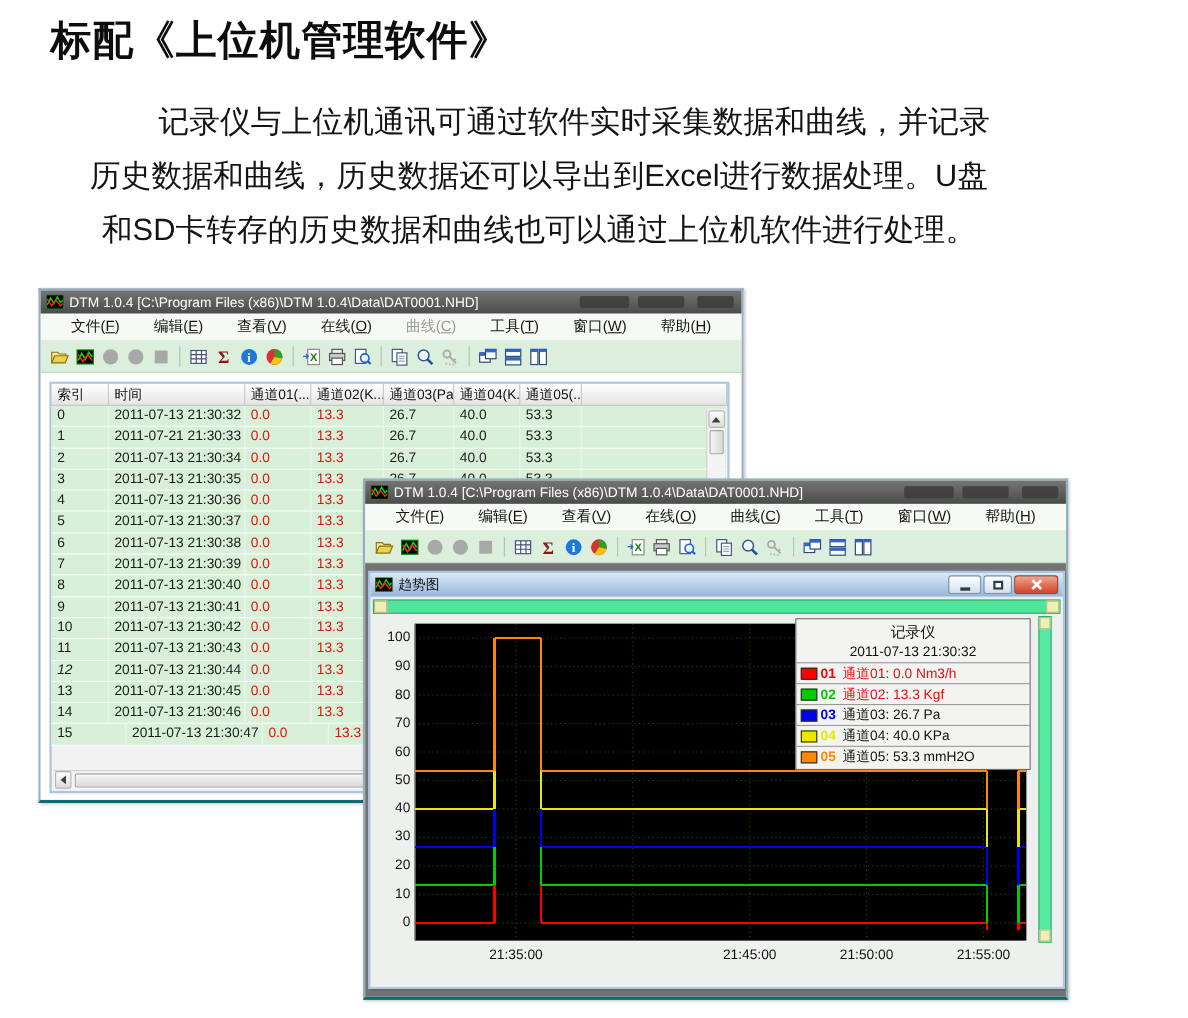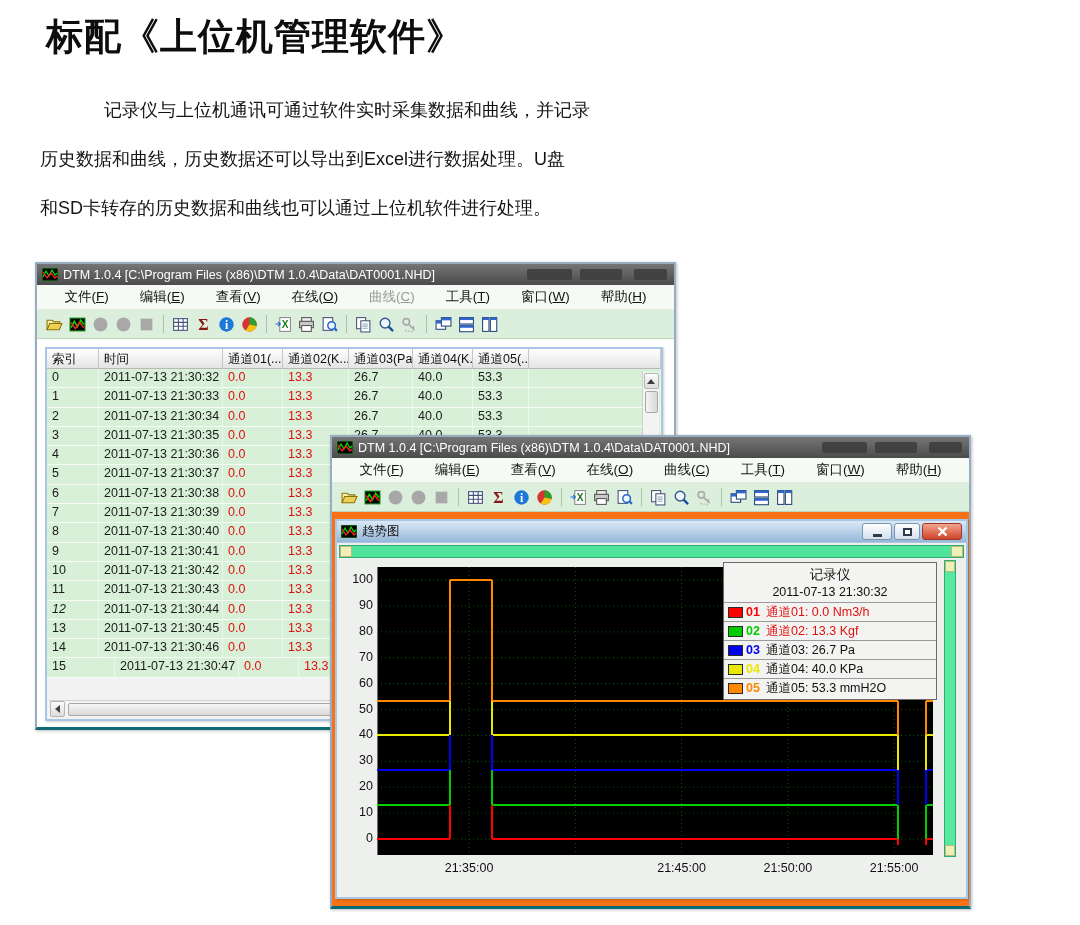--- a/index.html
+++ b/index.html
@@ -1,21 +1,21 @@
 <!DOCTYPE html>
 <html><head>
 <meta charset="utf-8">
 <style>
   * { margin:0; padding:0; box-sizing:border-box; }
   html,body { width:1080px; height:925px; background:#ffffff; overflow:hidden;
               font-family:"Liberation Sans", sans-serif; }
 
   
   .page-heading { position:absolute; left:46px; top:12px; font-size:37px; font-weight:bold; color:#0d0d0d; letter-spacing:1px; }
-  .page-para { position:absolute; left:40px; top:86px; width:900px; font-size:18px; color:#141414; line-height:49px; }
+  .page-para { position:absolute; left:40px; top:86px; width:900px; font-size:28px; color:#141414; line-height:49px;text-align:center; }
   .page-para .line.indent { text-indent:64px; }
 
   
   .win { position:absolute; background:#fff; border:2px solid #96adc2; border-bottom:3px solid #0d6b75; box-shadow:1px 1px 3px rgba(0,0,0,.25); }
   .titlebar { height:21px; background:linear-gradient(#757575,#4b4b4b); display:flex; align-items:center; padding:0 5px; position:relative; }
   .titlebar .title { color:#fff; font-size:12.5px; margin-left:5px; white-space:nowrap; overflow:hidden; }
   .appicon { width:16px; height:13px; flex:0 0 auto; }
   .blob { position:absolute; top:5px; height:11px; background:#3c3c3c; border-radius:2px; opacity:.85; }
   .blob.b1{ left:490px; width:45px; } .blob.b2{ left:543px; width:42px; } .blob.b3{ left:597px; width:33px; }
 
@@ -255,21 +255,21 @@
             <div class="cell" style="width: 124px;">2011-07-13 21:30:32</div>
             <div class="cell red" style="width: 60px;">0.0</div>
             <div class="cell red" style="width: 66px;">13.3</div>
             <div class="cell" style="width: 64px;">26.7</div>
             <div class="cell" style="width: 60px;">40.0</div>
             <div class="cell" style="width: 56px;">53.3</div>
             <div class="cell" style="flex: 1 1 0%;"></div>
           </div>
           <div class="dl-row">
             <div class="cell" style="width: 52px;">1</div>
-            <div class="cell" style="width: 124px;">2011-07-13 21:30:33</div>
+            <div class="cell" style="width: 124px;">2011-07-21 21:30:33</div>
             <div class="cell red" style="width: 60px;">0.0</div>
             <div class="cell red" style="width: 66px;">13.3</div>
             <div class="cell" style="width: 64px;">26.7</div>
             <div class="cell" style="width: 60px;">40.0</div>
             <div class="cell" style="width: 56px;">53.3</div>
             <div class="cell" style="flex: 1 1 0%;"></div>
           </div>
           <div class="dl-row">
             <div class="cell" style="width: 52px;">2</div>
             <div class="cell" style="width: 124px;">2011-07-13 21:30:34</div>
@@ -567,21 +567,21 @@
       </span>
       <span class="tbi">
         <svg viewBox="0 0 16 16">
           <rect x="1.5" y="1.5" width="6" height="13" fill="#fff" stroke="#24477a"></rect>
           <rect x="1.5" y="1.5" width="6" height="2.3" fill="#3366cc"></rect>
           <rect x="8.8" y="1.5" width="6" height="13" fill="#fff" stroke="#24477a"></rect>
           <rect x="8.8" y="1.5" width="6" height="2.3" fill="#3366cc"></rect>
         </svg>
       </span>
     </div>
-  <div class="client" style="height:calc(100% - 75px); background:#f97316;">
+  <div class="client" style="height:calc(100% - 75px); background:#737373;">
 
     <div class="docwin" style="left:3px; top:7px; width:633px; height:380px;">
       <div class="doc-titlebar trend-titlebar">
         <svg class="appicon" viewBox="0 0 16 13">
             <rect width="16" height="13" fill="#000" stroke="#1f9e1f"></rect>
             <polyline points="1,9 4,3 7,8 10,2 13,7 15,5" stroke="#00e000" fill="none" stroke-width="1.3"></polyline>
             <polyline points="1,4 5,10 9,5 13,10 15,8" stroke="#ff2020" fill="none" stroke-width="1.3"></polyline>
           </svg>
         <span class="dtitle">趋势图</span>
         <span class="winbtn min">

